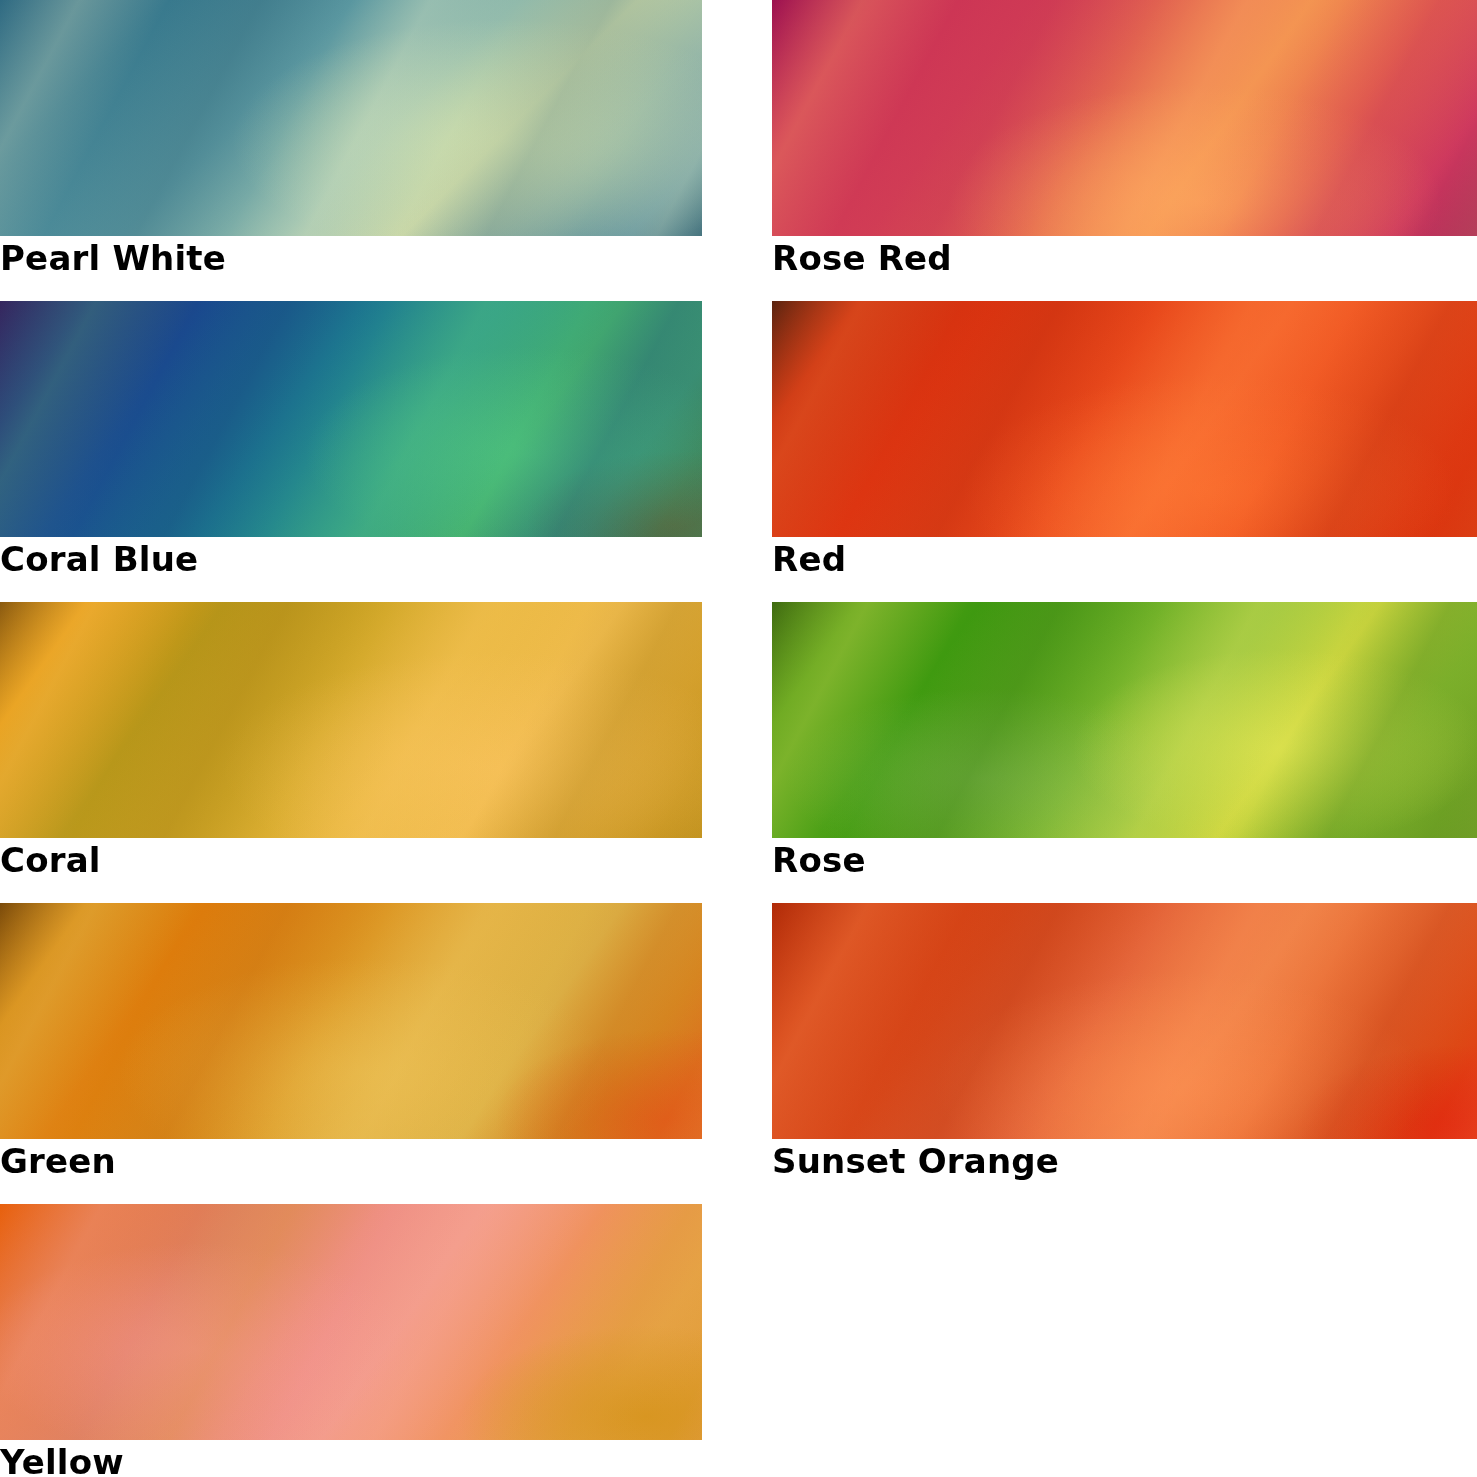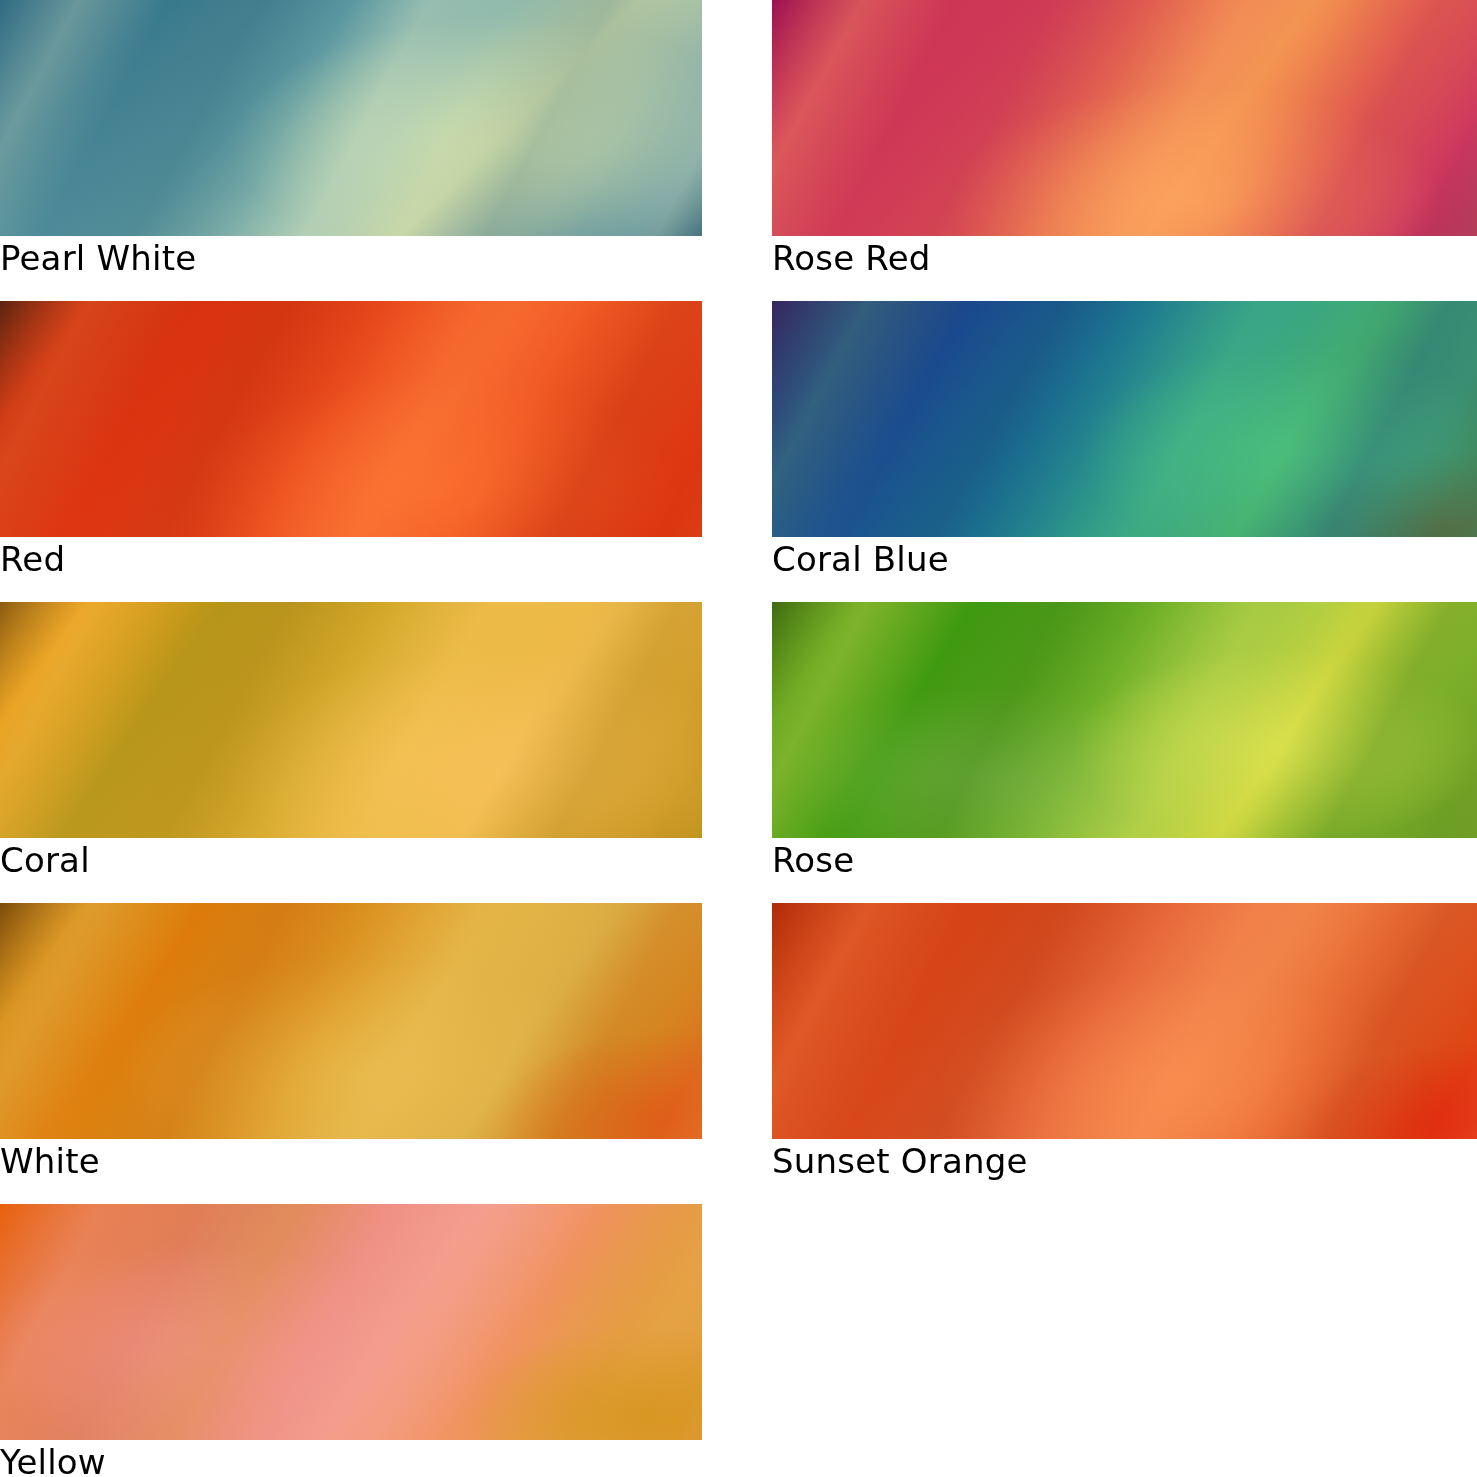--- a/index.html
+++ b/index.html
@@ -37,21 +37,21 @@
   }
   .swatch .layer {
     position: absolute;
     inset: 0;
   }
   .swatch-label {
     position: absolute;
     left: 0;
     top: 238px;
     font-size: 34px;
-    font-weight: normal;
+    font-weight: bold;
     color: #000000;
     letter-spacing: 0.2px;
     line-height: 40px;
     white-space: nowrap;
   }
 
   
   .g-pearl-white .base {
     background: linear-gradient(135deg,
       #2f6a82 0%, #38798d 18%, #5a97a0 38%,
@@ -266,38 +266,38 @@
   <div class="swatch-cell">
     <div class="swatch g-rose-red">
       <div class="layer base"></div>
       <div class="layer glow"></div>
       <div class="layer bands"></div>
     </div>
     <div class="swatch-label">Rose Red</div>
   </div>
 
   <div class="swatch-cell">
+    <div class="swatch g-coral-blue">
+      <div class="layer base"></div>
+      <div class="layer glow"></div>
+      <div class="layer bands"></div>
+    </div>
+    <div class="swatch-label">Coral Blue</div>
+  </div>
+
+  <div class="swatch-cell">
     <div class="swatch g-red">
       <div class="layer base"></div>
       <div class="layer glow"></div>
       <div class="layer bands"></div>
     </div>
     <div class="swatch-label">Red</div>
   </div>
 
   <div class="swatch-cell">
-    <div class="swatch g-coral-blue">
-      <div class="layer base"></div>
-      <div class="layer glow"></div>
-      <div class="layer bands"></div>
-    </div>
-    <div class="swatch-label">Coral Blue</div>
-  </div>
-
-  <div class="swatch-cell">
     <div class="swatch g-gold">
       <div class="layer base"></div>
       <div class="layer glow"></div>
       <div class="layer bands"></div>
     </div>
     <div class="swatch-label">Coral</div>
   </div>
 
   <div class="swatch-cell">
     <div class="swatch g-green">
@@ -307,21 +307,21 @@
     </div>
     <div class="swatch-label">Rose</div>
   </div>
 
   <div class="swatch-cell">
     <div class="swatch g-orange">
       <div class="layer base"></div>
       <div class="layer glow"></div>
       <div class="layer bands"></div>
     </div>
-    <div class="swatch-label">White</div>
+    <div class="swatch-label">Green</div>
   </div>
 
   <div class="swatch-cell">
     <div class="swatch g-sunset-orange">
       <div class="layer base"></div>
       <div class="layer glow"></div>
       <div class="layer bands"></div>
     </div>
     <div class="swatch-label">Sunset Orange</div>
   </div>

